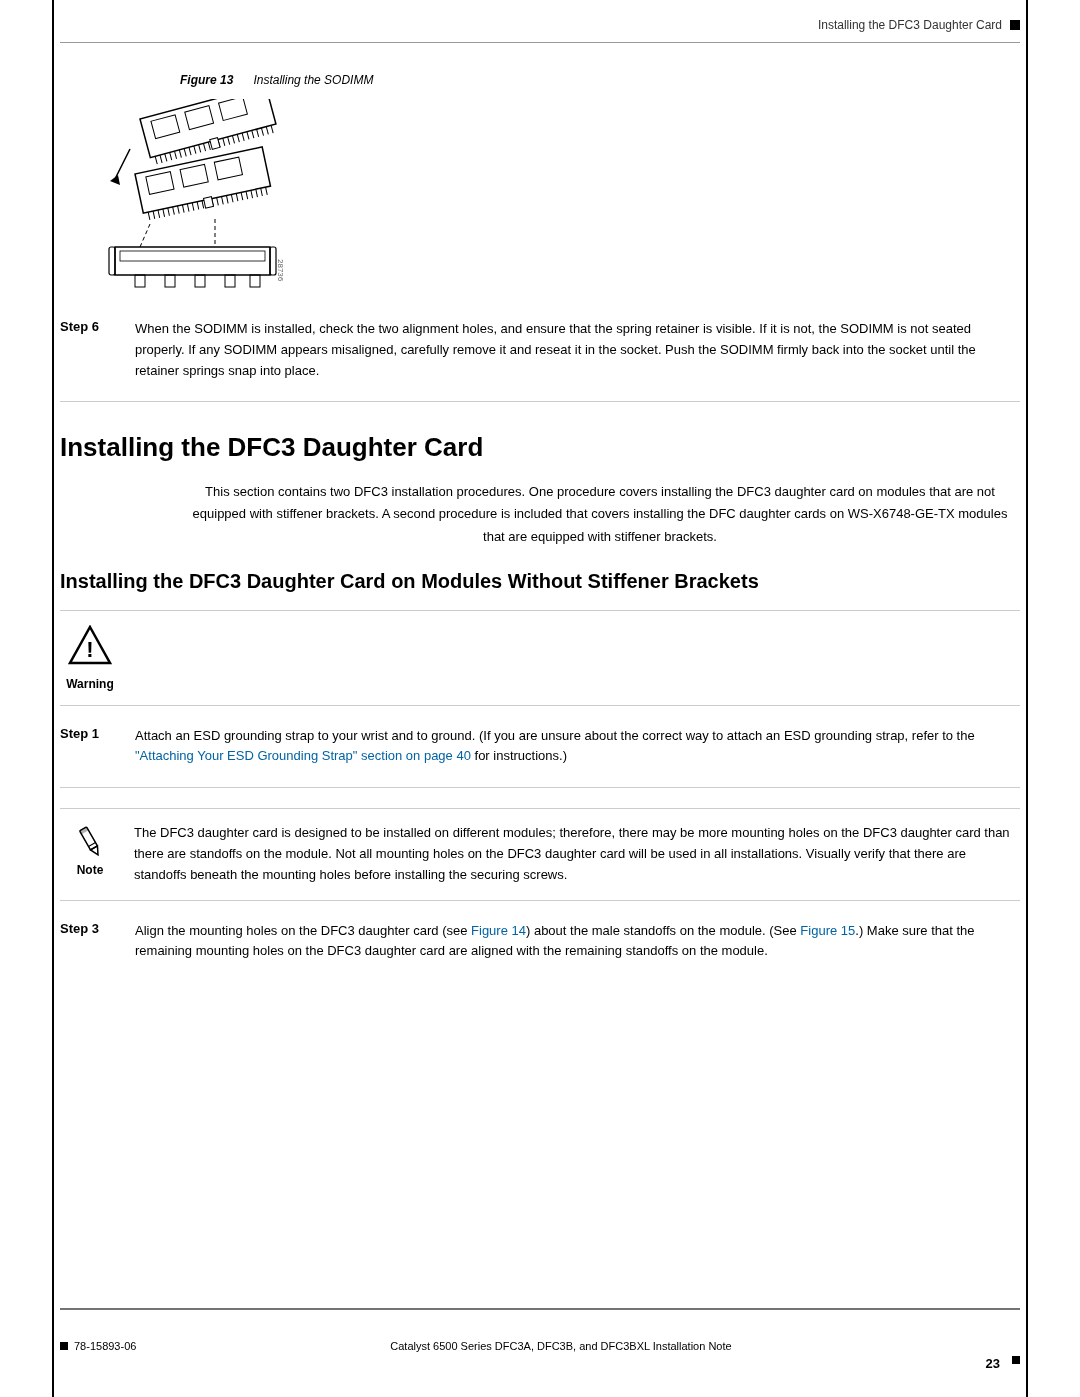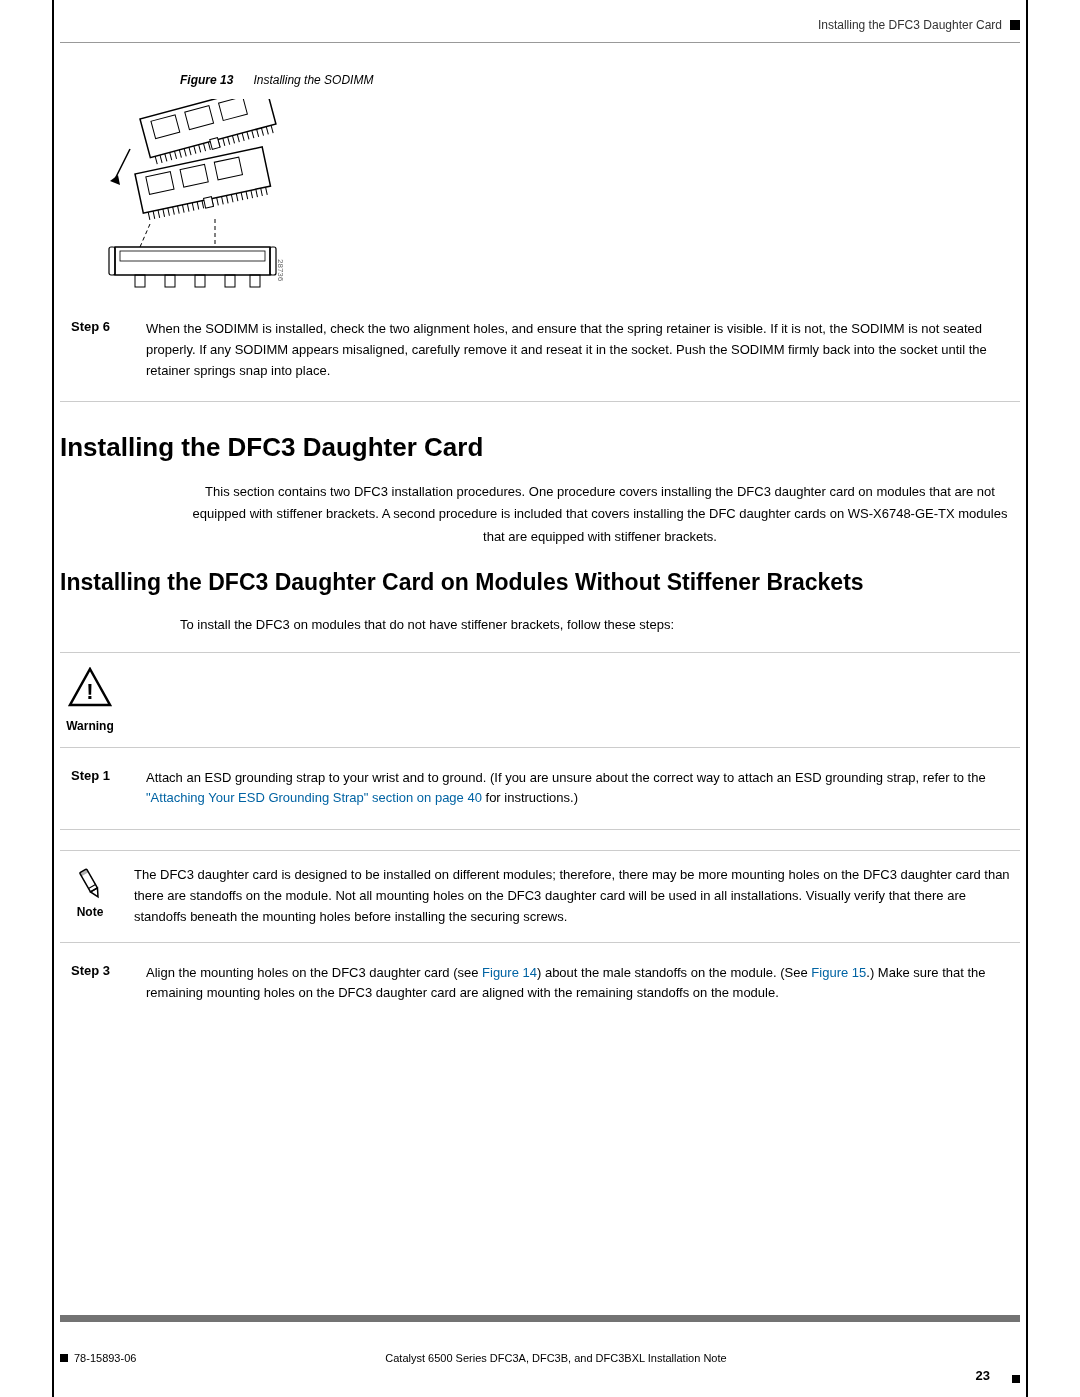--- a/index.html
+++ b/index.html
@@ -94,21 +94,20 @@
       gap: 20px;
       margin: 20px 0;
       padding-bottom: 20px;
       border-bottom: 1px solid #ccc;
     }
     .step-label {
       font-weight: bold;
       font-size: 13px;
       min-width: 55px;
       flex-shrink: 0;
-      margin-left: 11px;
     }
     .step-content {
       font-size: 13px;
       line-height: 1.6;
       flex: 1;
     }
 
     
     .section-heading {
       font-size: 26px;
@@ -122,21 +121,21 @@
       font-size: 13px;
       line-height: 1.7;
       margin: 0 0 20px 0;
       margin-left: 120px;
       margin-right: 0;
       text-align: center;
     }
 
     
     .sub-section-heading {
-      font-size: 23px;
+      font-size: 20px;
       font-weight: bold;
       margin: 18px 0 16px 0;
       line-height: 1.3;
     }
 
     .sub-intro {
       font-size: 13px;
       line-height: 1.7;
       margin: 0 0 16px 0;
       margin-left: 120px;
@@ -210,24 +209,24 @@
 
     
     a {
       color: #0063a3;
       text-decoration: none;
     }
 
     
     .page-footer {
       position: absolute;
-      bottom: 0;
+      bottom: 12px;
       left: 60px;
       right: 60px;
-      border-top: 7px solid #737373;
+      border-top: 2px solid #737373;
       display: flex;
       justify-content: space-between;
       align-items: center;
       padding: 10px 0 14px 0;
       font-size: 11px;
     }
     .footer-left {
       display: flex;
       align-items: center;
       gap: 6px;
@@ -237,22 +236,22 @@
       height: 8px;
       background: #000;
       display: inline-block;
     }
     .footer-center {
       text-align: right;
       font-size: 11px;
     }
     .footer-right {
       display: flex;
-      align-items: flex-end;
-      gap: 22px;
+      align-items: flex-start;
+      gap: 12px;
       font-weight: bold;
       font-size: 13px;
       margin-top: 36px;
     }
     .footer-right .square-icon {
       width: 8px;
       height: 8px;
       background: #000;
       display: inline-block;
     }
@@ -385,21 +384,20 @@
     <div class="step-label">Step 6</div>
     <div class="step-content">When the SODIMM is installed, check the two alignment holes, and ensure that the spring retainer is visible. If it is not, the SODIMM is not seated properly. If any SODIMM appears misaligned, carefully remove it and reseat it in the socket. Push the SODIMM firmly back into the socket until the retainer springs snap into place.</div>
   </div>
 
   <h1 class="section-heading">Installing the DFC3 Daughter Card</h1>
 
   <p class="section-intro">This section contains two DFC3 installation procedures. One procedure covers installing the DFC3 daughter card on modules that are not equipped with stiffener brackets. A second procedure is included that covers installing the DFC daughter cards on WS-X6748-GE-TX modules that are equipped with stiffener brackets.</p>
 
   <h2 class="sub-section-heading">Installing the DFC3 Daughter Card on Modules Without Stiffener Brackets</h2>
 
-  <p class="sub-intro">To install the DFC3 on modules that do not have stiffener brackets, follow these steps:</p>
 
   <div class="warning-box">
     <div class="warning-icon-col">
 
       <svg class="warning-triangle" viewBox="0 0 44 40" xmlns="http://www.w3.org/2000/svg">
         <polygon points="22,2 42,38 2,38" fill="none" stroke="#000" stroke-width="2.5"></polygon>
         <text x="22" y="32" text-anchor="middle" font-size="22" font-weight="bold" fill="#000">!</text>
       </svg>
       <span class="warning-label">Warning</span>
     </div>

